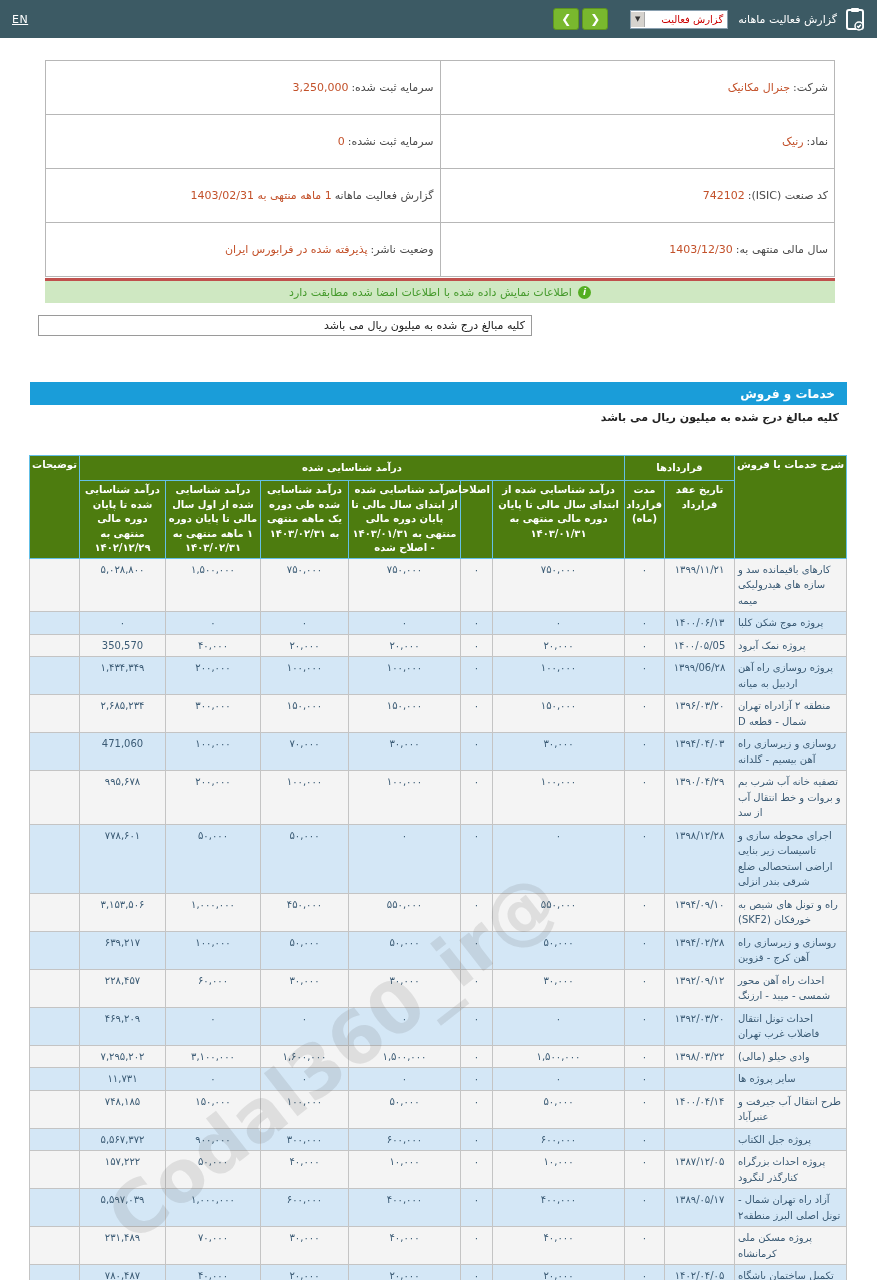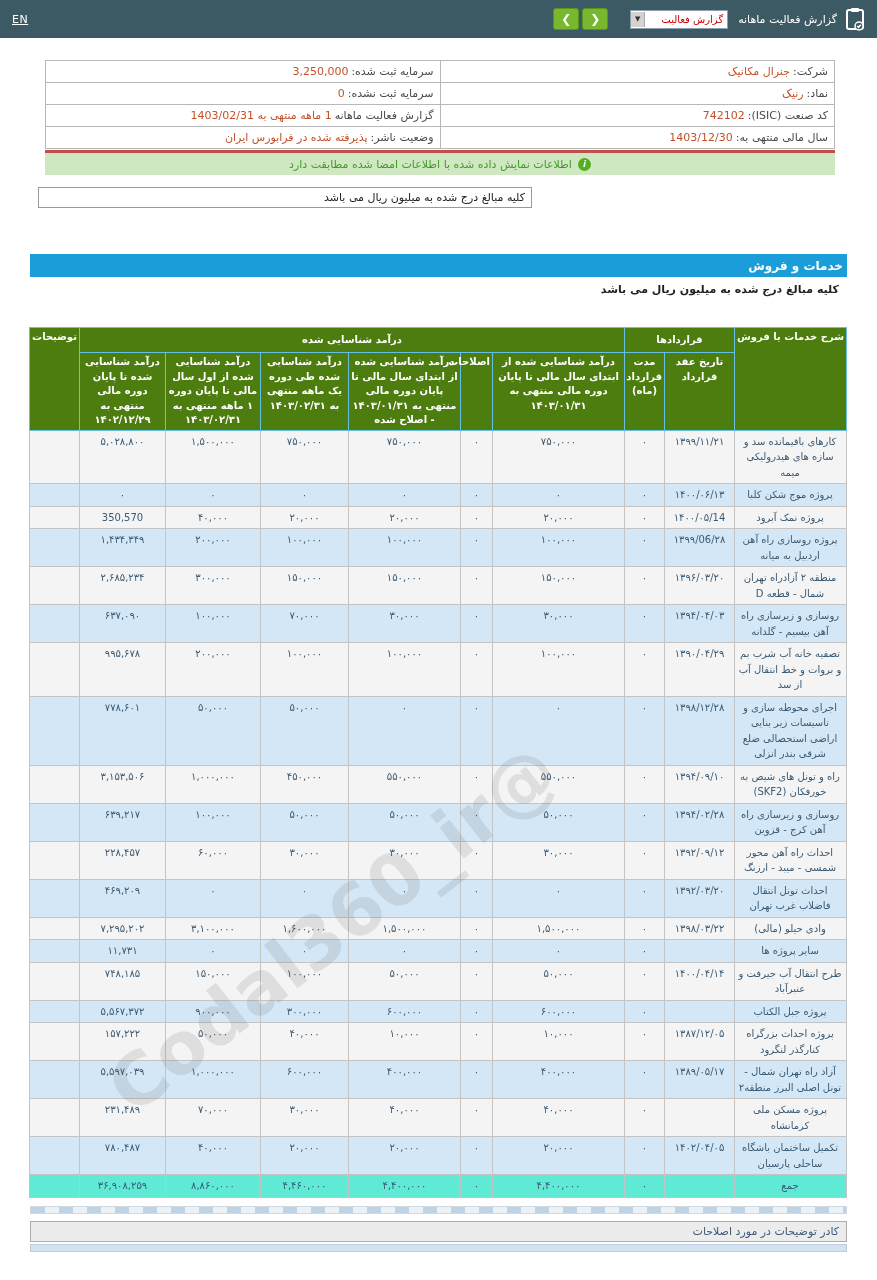--- a/index.html
+++ b/index.html
@@ -10,47 +10,47 @@
   .topbar-label{font-size:11px;color:#fff;margin-left:10px;white-space:nowrap;}
   .report-select{background:#fff;border:1px solid #8aa0b0;height:17px;min-width:92px;display:flex;
     align-items:center;font-size:10px;color:#cc0000;padding-right:4px;margin-left:22px;cursor:pointer;}
   .report-select .arrow-box{margin-right:auto;width:13px;height:15px;background:#d6d3ce;border-right:1px solid #aaa;
     display:flex;align-items:center;justify-content:center;font-size:7px;color:#333;}
   .nav-btn{width:24px;height:20px;background:#79b82e;border:1px solid #5d9420;border-radius:3px;color:#fff;
     font-size:12px;font-weight:bold;display:flex;align-items:center;justify-content:center;margin-left:3px;cursor:pointer;}
   .en-link{margin-right:auto;color:#fff;font-size:11px;text-decoration:underline;cursor:pointer;letter-spacing:.5px;}
   
   .company-table{width:790px;margin:22px 42px 0 45px;border-collapse:collapse;font-size:11px;}
-  .company-table td{border:1px solid #b7b7b7;height:21px;padding:0 6px;width:50%;white-space:nowrap;}
+  .company-table td{border:1px solid #b7b7b7;height:21px;padding:16px 6px;width:50%;white-space:nowrap;}
   .company-table .lbl{color:#4a4a4a;}
   .company-table .val{color:#c3512a;margin-right:3px;}
   
   .red-line{height:3px;background:#c0504d;width:790px;margin:1px 42px 0 45px;}
   .green-bar{width:790px;margin:0 42px 0 45px;background:#cfe8c2;height:22px;display:flex;align-items:center;
     justify-content:center;font-size:11px;color:#459a2c;}
   .info-icon{width:13px;height:13px;border-radius:50%;background:#54ae22;color:#fff;font-size:9px;font-weight:bold;
     display:inline-flex;align-items:center;justify-content:center;margin-left:6px;font-style:italic;}
   .million-box{width:480px;margin:12px 345px 0 45px;border:1px solid #9a9a9a;height:19px;font-size:11px;color:#222;
     display:flex;align-items:center;padding:0 6px;background:#fff;}
   
   .section-header{width:817px;margin:46px 30px 0;background:#1a9dd9;color:#fff;font-weight:bold;font-size:12px;
-    height:23px;display:flex;align-items:center;padding:0 4px;box-sizing:border-box;}
+    height:23px;display:flex;align-items:center;padding:0 12px;box-sizing:border-box;}
   .section-sub{width:817px;margin:0 30px;background:#fff;color:#222;font-weight:bold;font-size:11px;height:24px;
     display:flex;align-items:center;padding:0 8px;box-sizing:border-box;}
   
   .table-wrap{position:relative;width:817px;margin:26px 30px 0;}
   .watermark{position:absolute;left:30px;top:560px;transform:rotate(-38deg);transform-origin:center;
     font-size:72px;color:rgba(90,90,90,.14);pointer-events:none;white-space:nowrap;z-index:5;font-weight:bold;}
   table.svc{width:817px;border-collapse:collapse;table-layout:fixed;font-size:10px;color:#3a5a74;}
   table.svc th{background:#4d7c0f;color:#fff;border:1px solid #64c0e6;font-weight:bold;padding:2px 2px;
     vertical-align:top;text-align:center;line-height:1.45;}
   table.svc th.grp{vertical-align:middle;height:20px;}
   table.svc td{border:1px solid #c4c4c4;padding:3px 3px;vertical-align:top;text-align:center;line-height:1.55;
     overflow:hidden;}
-  table.svc td.desc{text-align:center;padding-right:4px;}
+  table.svc td.desc{text-align:left;padding-right:4px;}
   table.svc tr.odd td{background:#f4f4f4;}
   table.svc tr.alt td{background:#d4e7f6;}
   table.svc tr.total td{background:#5eead4;font-size:10px;}
   
   .stripe-bar{width:817px;margin:8px 30px 0;height:8px;
     background:repeating-linear-gradient(90deg,#bed3e6 0 14px,#edf2f7 14px 28px);border:1px solid #cfd8e0;box-sizing:border-box;}
   .note-bar{width:817px;margin:7px 30px 0;background:#ececec;border:1px solid #adadad;height:21px;display:flex;
     align-items:center;padding:0 7px;box-sizing:border-box;font-size:11px;color:#3d5a7a;}
   .note-strip{width:817px;margin:2px 30px 0;background:#d2e2f2;border:1px solid #bccddd;height:8px;box-sizing:border-box;}
 </style>
@@ -166,21 +166,21 @@
           <td>۰</td>
           <td>۰</td>
           <td>۰</td>
           <td>۰</td>
           <td>۰</td>
           <td>۰</td>
           <td></td>
         </tr>
         <tr class="odd">
           <td class="desc">پروژه نمک آبرود</td>
-          <td>۱۴۰۰/۰۵/14</td>
+          <td>۱۴۰۰/۰۵/05</td>
           <td>۰</td>
           <td>۲۰,۰۰۰</td>
           <td>۰</td>
           <td>۲۰,۰۰۰</td>
           <td>۲۰,۰۰۰</td>
           <td>۴۰,۰۰۰</td>
           <td>350,570</td>
           <td></td>
         </tr>
         <tr class="alt">
@@ -209,21 +209,21 @@
         </tr>
         <tr class="alt">
           <td class="desc">روسازی و زیرسازی راه آهن بیسیم - گلدانه</td>
           <td>۱۳۹۴/۰۴/۰۳</td>
           <td>۰</td>
           <td>۳۰,۰۰۰</td>
           <td>۰</td>
           <td>۳۰,۰۰۰</td>
           <td>۷۰,۰۰۰</td>
           <td>۱۰۰,۰۰۰</td>
-          <td>۶۳۷,۰۹۰</td>
+          <td>471,060</td>
           <td></td>
         </tr>
         <tr class="odd">
           <td class="desc">تصفیه خانه آب شرب بم و بروات و خط انتقال آب از سد</td>
           <td>۱۳۹۰/۰۴/۲۹</td>
           <td>۰</td>
           <td>۱۰۰,۰۰۰</td>
           <td>۰</td>
           <td>۱۰۰,۰۰۰</td>
           <td>۱۰۰,۰۰۰</td>

